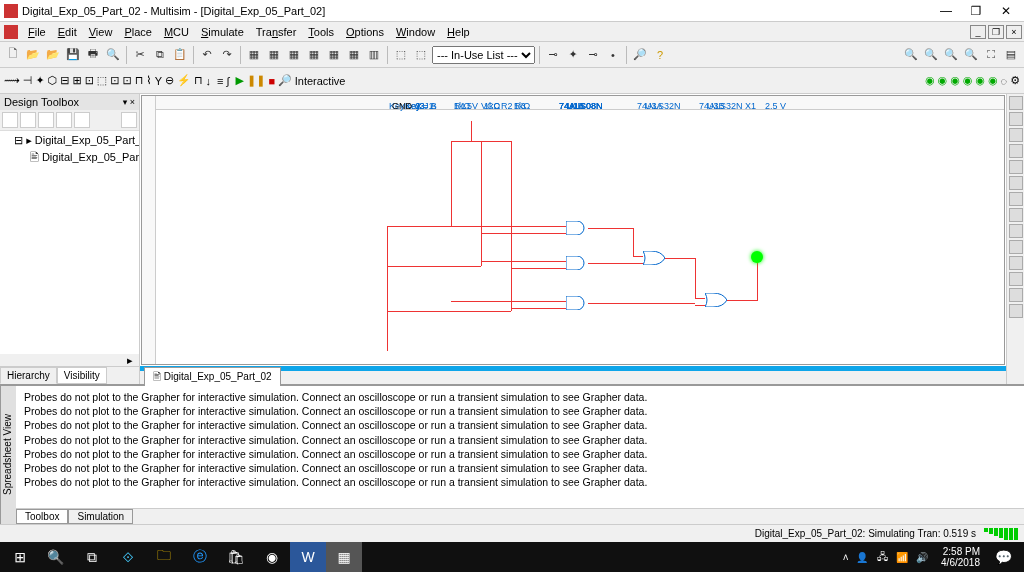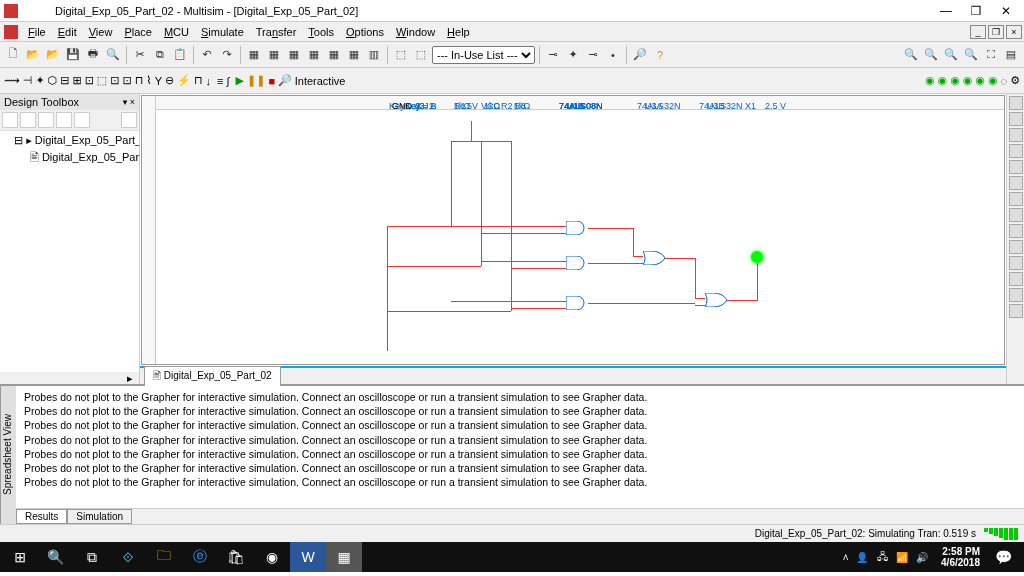--- a/index.html
+++ b/index.html
@@ -1,19 +1,19 @@
 <!DOCTYPE html>
 <html><head>
 <meta charset="utf-8">
 <style>
 * { box-sizing: border-box; margin: 0; padding: 0; font-family: "Segoe UI", Tahoma, sans-serif; }
 html, body { width: 1024px; height: 576px; overflow: hidden; background: #fff; font-size: 11px; }
 .titlebar { height: 22px; background: #fff; display: flex; align-items: center; padding: 0 4px; border-bottom: 1px solid #ccc; }
 .titlebar .icon { width: 14px; height: 14px; background: #cc3333; margin-right: 4px; }
-.titlebar .title { flex: 1; margin-left: 33px; }
+.titlebar .title { flex: 1; }
 .titlebar .winbtns { display: flex; gap: 2px; }
 .titlebar .winbtns span { width: 28px; height: 18px; display: flex; align-items: center; justify-content: center; font-size: 12px; }
 .menubar { height: 20px; background: #f0f0f0; display: flex; align-items: center; padding: 0 2px; border-bottom: 1px solid #ccc; }
 .menubar .mi { padding: 2px 6px; }
 .menubar .mi u{text-decoration:underline;}
 .menubar .mdi { margin-left:auto; display:flex; gap:2px;}
 .menubar .mdi span{width:16px;height:14px;border:1px solid #888;background:#eee;font-size:9px;display:flex;align-items:center;justify-content:center;}
 .toolbar { height: 26px; background: #f0f0f0; display: flex; align-items: center; padding: 2px 4px; gap: 2px; border-bottom: 1px solid #ccc; }
 .toolbar .sep { width: 1px; height: 18px; background: #bbb; margin: 0 2px; }
 .toolbar .tb { width: 18px; height: 18px; border: 1px solid transparent; display: flex; align-items: center; justify-content: center; font-size: 11px; color:#333; }
@@ -36,39 +36,39 @@
 .canvas .rulerv{position:absolute;top:0;left:0;bottom:0;width:14px;background:#f8f8f8;border-right:1px solid #ccc;}
 .dots { position:absolute; inset:14px 0 0 14px; background-image: radial-gradient(#ccc 0.5px, transparent 0.5px); background-size: 8px 8px;}
 .schem { position:absolute; left:195px; top:5px; width:460px; height:260px; }
 .schem .wire{position:absolute;background:#e33;}
 .schem .lbl{position:absolute;font-size:9px;color:#06c;white-space:nowrap;}
 .schem .gate{position:absolute;width:22px;height:14px;}
 .schem .gate svg{width:100%;height:100%;}
 .schem .led{position:absolute;width:12px;height:12px;background:#0f0;border-radius:50%;box-shadow:0 0 4px #0f0;}
 .righttools{width:18px;background:#f0f0f0;border-left:1px solid #ccc;display:flex;flex-direction:column;gap:2px;padding:2px;}
 .righttools span{width:14px;height:14px;background:#ddd;border:1px solid #aaa;}
-.schemtabs{height:18px;background:#f0f0f0;display:flex;align-items:center;padding:0 4px;border-top:2px solid #0ea5e9;}
+.schemtabs{height:18px;background:#f0f0f0;display:flex;align-items:center;padding:0 4px;border-top:5px solid #0ea5e9;}
 .schemtabs .tab{padding:1px 8px;border:1px solid #999;background:#fff;font-size:10px;}
 .spread { height: 140px; display:flex; border-top: 2px solid #999; }
 .spread .vtab{width:16px;background:#e0e0e0;writing-mode:vertical-rl;transform:rotate(180deg);text-align:center;font-size:10px;padding:4px 1px;border-right:1px solid #999;}
 .spread .content{flex:1;display:flex;flex-direction:column;}
 .spread .msgs { flex:1; background: #fff; padding: 4px 8px; overflow: auto; }
 .spread .msgs div { font-size: 10.5px; line-height: 1.35; }
 .spread .btabs { display: flex; background: #f0f0f0; border-top:1px solid #ccc;}
 .spread .btabs span { padding: 1px 8px; border: 1px solid #999; background: #fff; font-size:10px;}
 .spread .btabs .active{background:#f0f0f0;}
 .status { height: 18px; background: #f0f0f0; display: flex; align-items: center; padding: 0 6px; border-top: 1px solid #ccc; font-size:10px;}
 .status .fill{flex:1;}
 .status .bars{display:flex;gap:1px;margin-left:8px;}
 .status .bars i{width:4px;background:#0c0;}
 .taskbar { height: 30px; background: #101010; display: flex; align-items: center; padding: 0 2px; color: #fff; }
 .taskbar .tb { width: 36px; height: 30px; display: flex; align-items: center; justify-content: center; font-size: 14px; }
 .taskbar .fill{flex:1;}
 .taskbar .tray{display:flex;align-items:center;gap:8px;font-size:10px;padding:0 6px;}
-.taskbar .clock{text-align:right;line-height:1.1;font-size:10px;padding:0 6px;font-weight:bold;}
+.taskbar .clock{text-align:right;line-height:1.1;font-size:10px;padding:0 6px;}
 </style>
 </head>
 <body>
 
 <div class="titlebar">
   <div class="icon"></div>
   <div class="title">Digital_Exp_05_Part_02 - Multisim - [Digital_Exp_05_Part_02]</div>
   <div class="winbtns">
     <span>—</span>
     <span>❐</span>
@@ -192,20 +192,24 @@
       <span style="margin-left:auto"></span>
     </div>
     <div class="tree">
       <div class="node">⊟ ▸ <span>Digital_Exp_05_Part_02</span></div>
       <div class="node" style="padding-left:28px">🖹 <span>Digital_Exp_05_Part_02</span></div>
     </div>
     <div style="height:12px;background:#f0f0f0;display:flex;">
         <span style="flex:1"></span>
         <span style="width:12px">▸</span>
       </div>
+    <div class="tabs">
+      <span class="active">Hierarchy</span>
+      <span>Visibility</span>
+    </div>
   </div>
 
   <div class="canvaswrap">
     <div class="canvas">
       <div class="rulerh"></div>
       <div class="rulerv"></div>
       <div class="dots"></div>
       <div class="schem">
 
         <div class="lbl" style="left:130px;top:0">5V</div>
@@ -322,21 +326,21 @@
     <div class="msgs">
       <div>Probes do not plot to the Grapher for interactive simulation. Connect an oscilloscope or run a transient simulation to see Grapher data.</div>
       <div>Probes do not plot to the Grapher for interactive simulation. Connect an oscilloscope or run a transient simulation to see Grapher data.</div>
       <div>Probes do not plot to the Grapher for interactive simulation. Connect an oscilloscope or run a transient simulation to see Grapher data.</div>
       <div>Probes do not plot to the Grapher for interactive simulation. Connect an oscilloscope or run a transient simulation to see Grapher data.</div>
       <div>Probes do not plot to the Grapher for interactive simulation. Connect an oscilloscope or run a transient simulation to see Grapher data.</div>
       <div>Probes do not plot to the Grapher for interactive simulation. Connect an oscilloscope or run a transient simulation to see Grapher data.</div>
       <div>Probes do not plot to the Grapher for interactive simulation. Connect an oscilloscope or run a transient simulation to see Grapher data.</div>
     </div>
     <div class="btabs">
-      <span>Results</span>
+      <span>Toolbox</span>
       <span class="active">Simulation</span>
     </div>
   </div>
 </div>
 
 <div class="status">
   <div class="fill"></div>
   <span>Digital_Exp_05_Part_02: Simulating  Tran: 0.519 s</span>
   <div class="bars">
     <i style="height:4px"></i>

